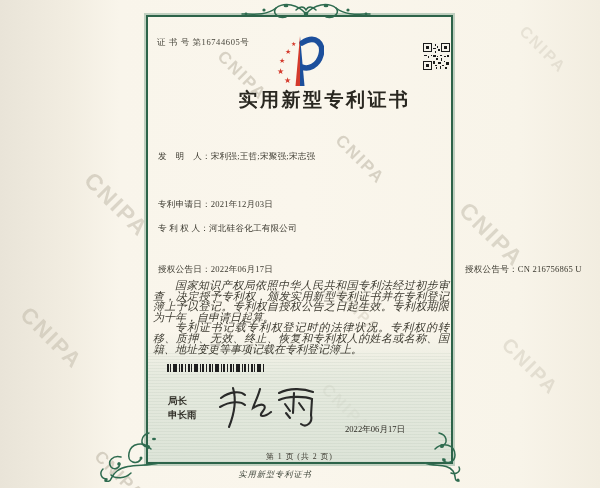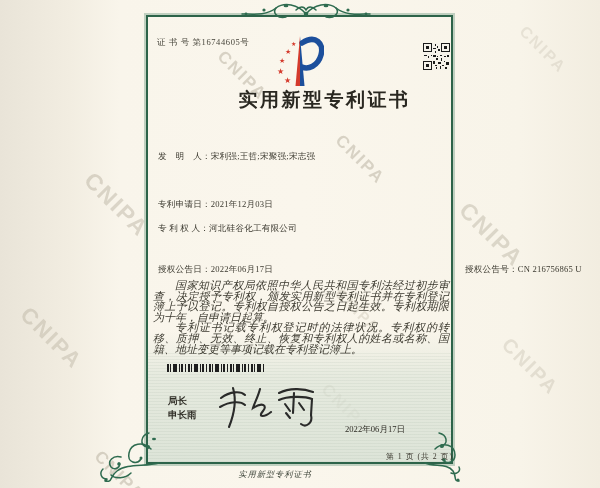--- a/index.html
+++ b/index.html
@@ -33,21 +33,21 @@
   .title{position:absolute;left:146px;width:357px;top:87px;text-align:center;font-size:19px;font-weight:bold;letter-spacing:2.5px;color:#2a2821;}
   .row{position:absolute;left:158px;font-size:8.6px;color:#3c3a30;white-space:nowrap;letter-spacing:.2px;}
   .row .lab{color:#3c3a30;}
   .row .val{color:#3c3a30;}
   .grant2{position:absolute;left:307px;top:0;}
   .paras{position:absolute;left:153px;top:280px;width:296px;font-size:11px;line-height:10.6px;color:#3b392f;font-style:italic;text-align:justify;}
   .paras p{margin:0;text-indent:2em;}
   .sig-title{position:absolute;left:168px;top:395px;font-size:9.5px;font-weight:bold;color:#2e2c25;}
   .sig-name{position:absolute;left:168px;top:409px;font-size:9.5px;font-weight:bold;color:#2e2c25;}
   .issue-date{position:absolute;left:345px;top:424px;font-size:8.6px;color:#2e2c25;white-space:nowrap;}
-  .page-num{position:absolute;left:146px;width:307px;top:451px;text-align:right;font-size:7.8px;color:#3c3a30;letter-spacing:1px;}
+  .page-num{position:absolute;left:146px;width:307px;top:451px;text-align:center;font-size:7.8px;color:#3c3a30;letter-spacing:1px;}
   .footer-note{position:absolute;left:146px;width:258px;top:469px;text-align:center;font-size:8.2px;font-style:italic;color:#41483d;letter-spacing:1px;}
   
   .logo{position:absolute;left:276px;top:34px;width:48px;height:54px;}
   .qr{position:absolute;left:423px;top:43px;width:27px;height:27px;}
   .barcode{
     position:absolute;left:167px;top:364px;width:98px;height:8px;
     background-image:
       repeating-linear-gradient(90deg,#1e1e1e 0 1px,transparent 1px 3px),
       repeating-linear-gradient(90deg,#1e1e1e 0 2px,transparent 2px 7px);
   }

